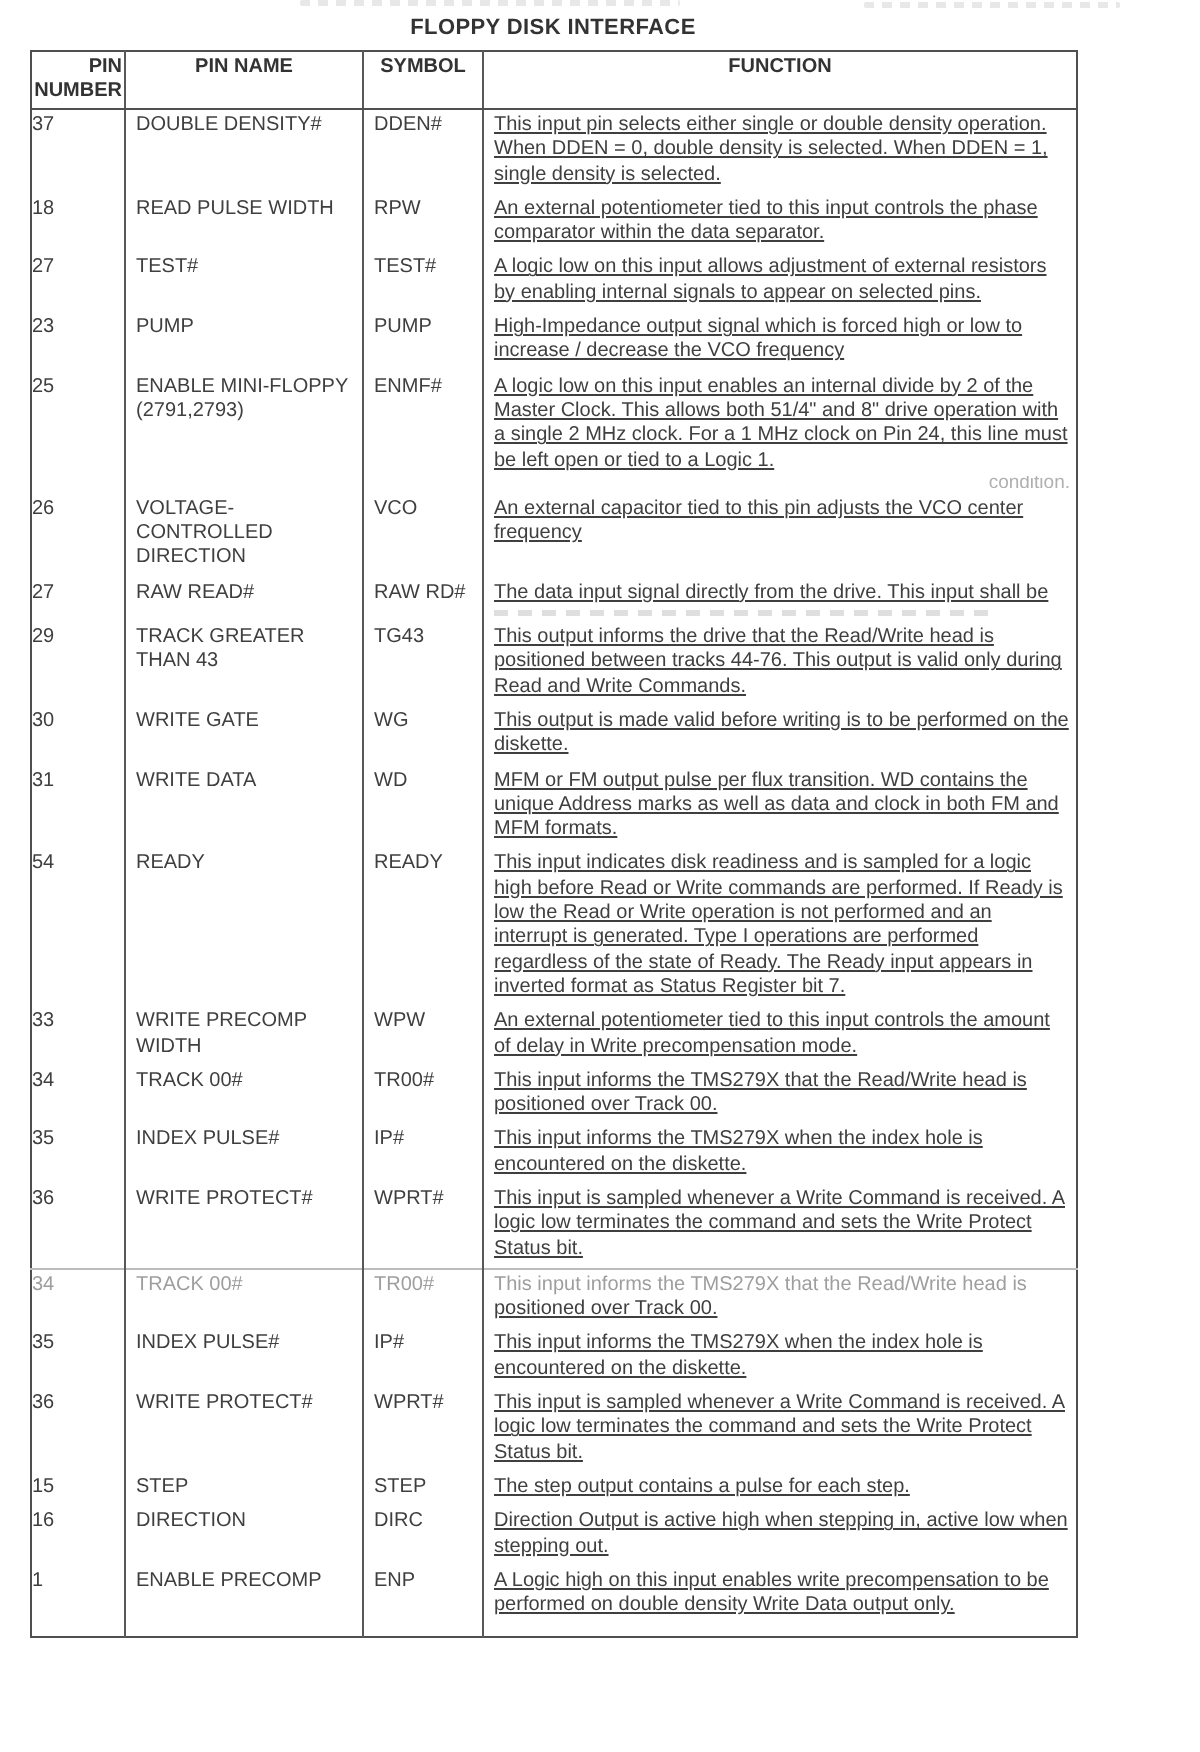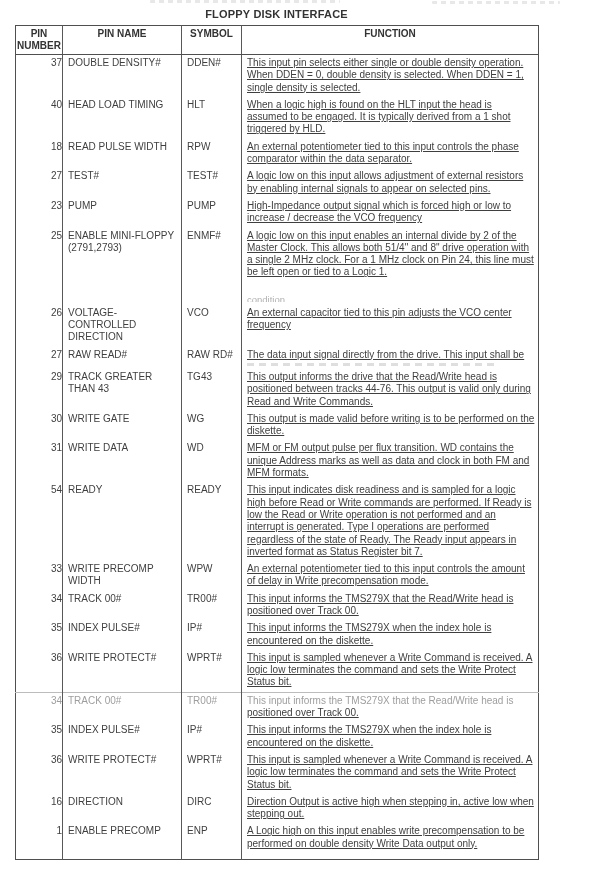--- a/index.html
+++ b/index.html
@@ -40,58 +40,59 @@
     border-collapse: collapse;
     table-layout: fixed;
     border: 1px solid #4f4f4f;
   }
   col.c-pin    { width: 47px; }
   col.c-name   { width: 119px; }
   col.c-symbol { width: 60px; }
   col.c-fn     { width: 297px; }
 
   th, td { border-left: 1px solid #585858; vertical-align: top; }
-  th:first-child, td:first-child { border-left: none; }
+  th:first-child, td:first-child { border-left: none; text-align: right; }
 
   thead th {
     font-size: 10px;
     font-weight: bold;
     text-align: center;
     color: #333333;
     line-height: 11.5px;
     padding: 2px 1px 3px;
     border-bottom: 1px solid #4f4f4f;
   }
 
   tbody td {
     font-size: 10px;
     line-height: 12.3px;
     padding: 2px 4px 3px 5px;
   }
-  td.pin { text-align: right; padding-left: 0; padding-right: 0; }
+  td.pin { text-align: left; padding-left: 0; padding-right: 0; }
   td.fn  { padding-right: 3px; }
 
   tbody tr:last-child td { padding-bottom: 9px; }
 
   
   tr.seam td { border-top: 1px solid #bcbcbc; }
   tr.seam .cell-dim { color: #9e9e9e; }
   tr.seam td.fn .fn-faded { color: #9e9e9e; }
 
   .fn-faded { display: inline; }
   .fn-main  { display: inline; text-decoration: underline; }
 
   
   .artifact {
     color: #b0b0b0;
     font-size: 9.5px;
     line-height: 8px;
     height: 6px;
     overflow: hidden;
-    margin-top: 17px;
+    margin-top: 1px;
+    text-align: right;
   }
 
   
   .remnant {
     height: 3px;
     width: 86%;
     margin-top: 2px;
     background: repeating-linear-gradient(90deg, #c4c4c4 0 7px, transparent 7px 12px);
     opacity: 0.55;
   }
@@ -122,26 +123,20 @@
       </tr>
     </thead>
     <tbody>
         <tr>
       <td class="pin cell-dim">37</td>
       <td class="cell-dim">DOUBLE DENSITY#</td>
       <td class="cell-dim">DDEN#</td>
       <td class="fn"><span class="fn-main">This input pin selects either single or double density operation. When DDEN = 0, double density is selected. When DDEN = 1, single density is selected.</span></td>
     </tr>
         <tr>
-      <td class="pin cell-dim">40</td>
-      <td class="cell-dim">HEAD LOAD TIMING</td>
-      <td class="cell-dim">HLT</td>
-      <td class="fn"><span class="fn-main">When a logic high is found on the HLT input the head is assumed to be engaged. It is typically derived from a 1 shot triggered by HLD.</span></td>
-    </tr>
-        <tr>
       <td class="pin cell-dim">18</td>
       <td class="cell-dim">READ PULSE WIDTH</td>
       <td class="cell-dim">RPW</td>
       <td class="fn"><span class="fn-main">An external potentiometer tied to this input controls the phase comparator within the data separator.</span></td>
     </tr>
         <tr>
       <td class="pin cell-dim">27</td>
       <td class="cell-dim">TEST#</td>
       <td class="cell-dim">TEST#</td>
       <td class="fn"><span class="fn-main">A logic low on this input allows adjustment of external resistors by enabling internal signals to appear on selected pins.</span></td>
@@ -230,20 +225,26 @@
       <td class="cell-dim">IP#</td>
       <td class="fn"><span class="fn-main">This input informs the TMS279X when the index hole is encountered on the diskette.</span></td>
     </tr>
         <tr>
       <td class="pin cell-dim">36</td>
       <td class="cell-dim">WRITE PROTECT#</td>
       <td class="cell-dim">WPRT#</td>
       <td class="fn"><span class="fn-main">This input is sampled whenever a Write Command is received. A logic low terminates the command and sets the Write Protect Status bit.</span></td>
     </tr>
         <tr>
+      <td class="pin cell-dim">15</td>
+      <td class="cell-dim">STEP</td>
+      <td class="cell-dim">STEP</td>
+      <td class="fn"><span class="fn-main">The step output contains a pulse for each step.</span></td>
+    </tr>
+        <tr>
       <td class="pin cell-dim">16</td>
       <td class="cell-dim">DIRECTION</td>
       <td class="cell-dim">DIRC</td>
       <td class="fn"><span class="fn-main">Direction Output is active high when stepping in, active low when stepping out.</span></td>
     </tr>
         <tr>
       <td class="pin cell-dim">1</td>
       <td class="cell-dim">ENABLE PRECOMP</td>
       <td class="cell-dim">ENP</td>
       <td class="fn"><span class="fn-main">A Logic high on this input enables write precompensation to be performed on double density Write Data output only.</span></td>

